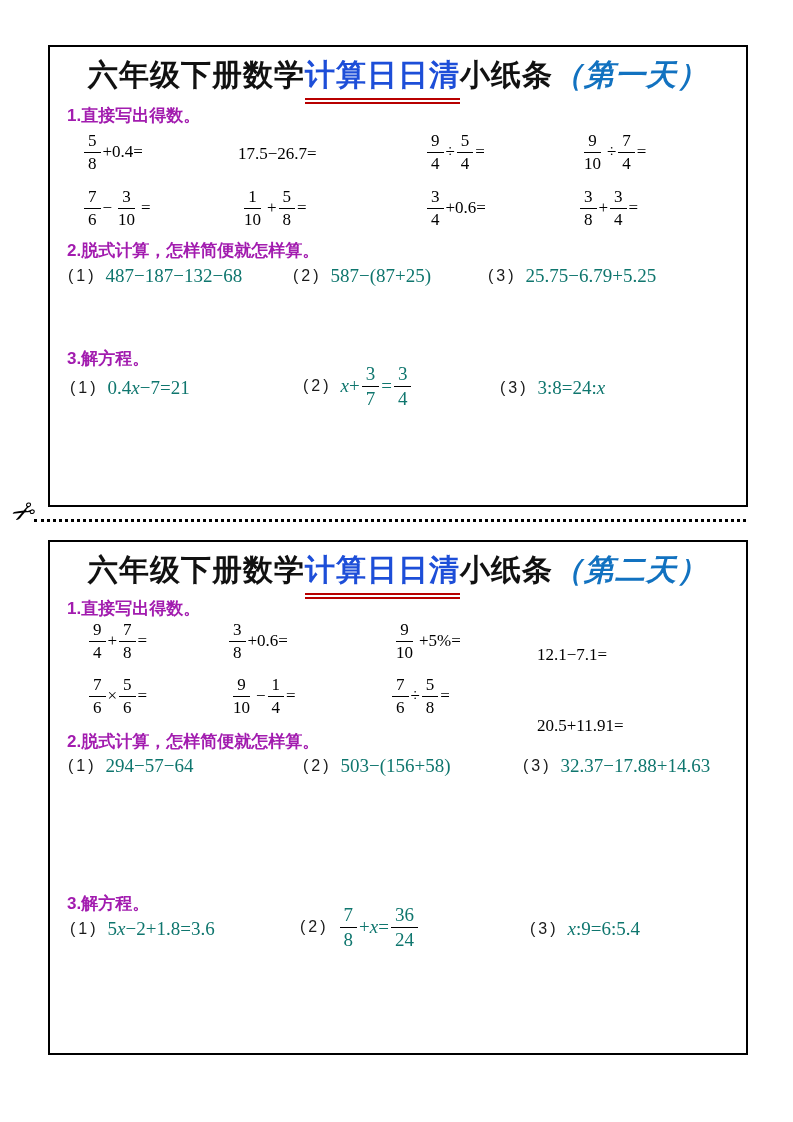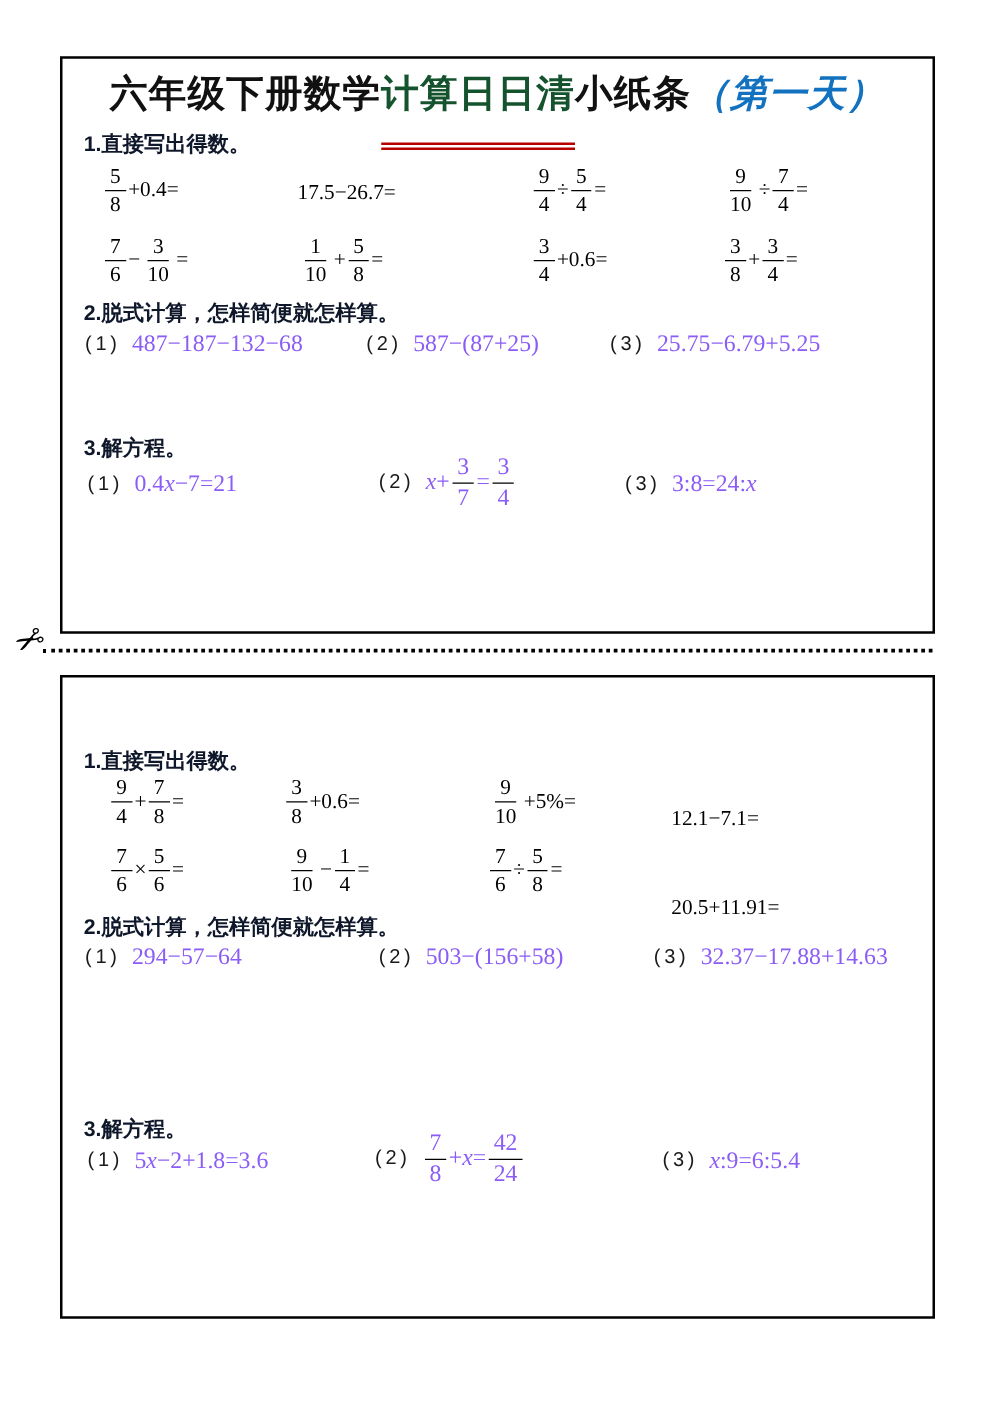--- a/index.html
+++ b/index.html
@@ -24,45 +24,45 @@
   .title {
     position: absolute;
     top: 8px; left: 0; right: 0;
     text-align: center;
     font-size: 30px;
     font-weight: bold;
     letter-spacing: 1px;
     white-space: nowrap;
   }
   .title-red {
-    color: #14532d;
+    color: #1d4ed8;
     display: inline-block;
     position: relative;
     border-bottom: 2px solid #b80000;
-    padding-bottom: 18px;
+    padding-bottom: 2px;
   }
   .title-red::after {
     content: "";
     position: absolute;
     left: 0; right: 0; bottom: -6px;
     height: 2px;
     background: #b80000;
   }
   .title-day {
     color: #1272c0;
     font-style: italic;
     font-family: "Liberation Serif", serif;
     font-weight: bold;
   }
 
   .heading {
     position: absolute;
     font-size: 17px;
     font-weight: bold;
-    color: #0f172a;
+    color: #a21caf;
     white-space: nowrap;
   }
 
   .expr {
     position: absolute;
     display: inline-flex;
     align-items: center;
     font-family: "Liberation Serif", serif;
     font-size: 17px;
     white-space: nowrap;
@@ -79,21 +79,21 @@
     font-family: "Liberation Sans", sans-serif;
     font-size: 16px;
     letter-spacing: 3px;
     color: #1a1a1a;
   }
   .q-item .math {
     display: inline-flex;
     align-items: center;
     font-family: "Liberation Serif", serif;
     font-size: 19px;
-    color: #8b5cf6;
+    color: #0f766e;
     white-space: nowrap;
   }
   .frac {
     display: inline-flex;
     flex-direction: column;
     align-items: center;
     vertical-align: middle;
     margin: 0 2px;
     line-height: 1.15;
   }
@@ -208,20 +208,23 @@
     <span class="math">3:8=24:<i>x</i></span>
   </div>
 </div>
 
 <div class="divider">
   <span class="scissors">✂</span>
   <div class="dotted-line"></div>
 </div>
 
 <div class="sheet sheet-2">
+  <div class="title">
+    <span>六年级下册数学</span><span class="title-red">计算日日清</span><span>小纸条</span><span class="title-day">（第二天）</span>
+  </div>
 
   <div class="heading" style="left:17px; top:55px;">1.直接写出得数。</div>
 
   <div class="expr" style="left:37px;  top:78px;"><span class="frac">
         <span class="num">9</span>
         <span class="den">4</span>
       </span>+<span class="frac">
         <span class="num">7</span>
         <span class="den">8</span>
       </span>=</div>
@@ -277,21 +280,21 @@
   <div class="q-item" style="left:20px; top:376px;">
     <span class="marker">(1)</span>
     <span class="math">5<i>x</i>−2+1.8=3.6</span>
   </div>
   <div class="q-item" style="left:250px; top:362px;">
     <span class="marker">(2)</span>
     <span class="math"><span class="frac">
           <span class="num">7</span>
           <span class="den">8</span>
         </span>+<i>x</i>=<span class="frac">
-          <span class="num">42</span>
+          <span class="num">36</span>
           <span class="den">24</span>
         </span></span>
   </div>
   <div class="q-item" style="left:480px; top:376px;">
     <span class="marker">(3)</span>
     <span class="math"><i>x</i>:9=6:5.4</span>
   </div>
 </div>
 
 </body></html>

